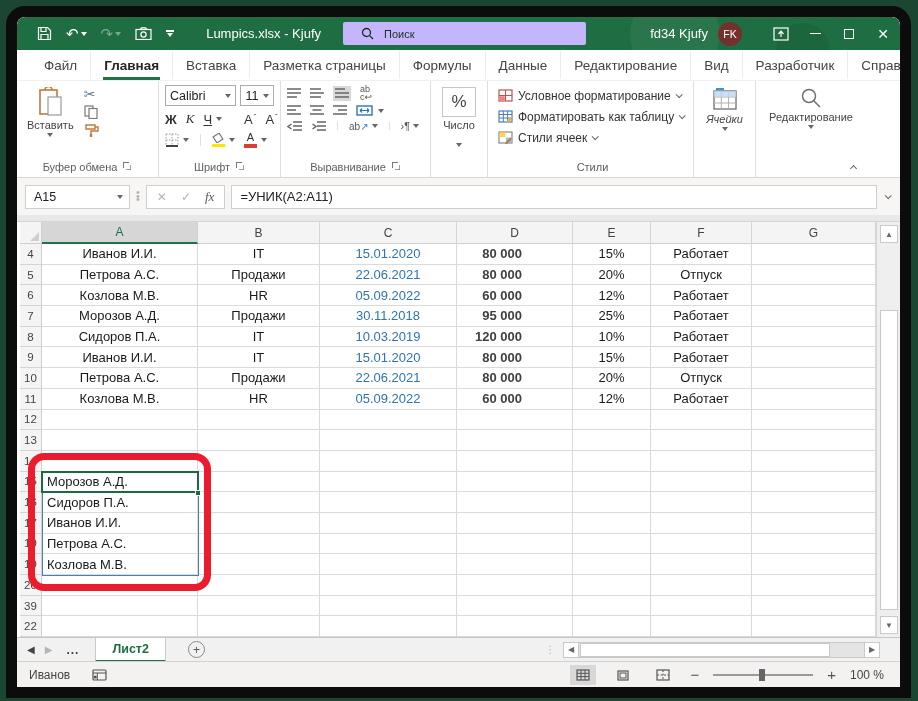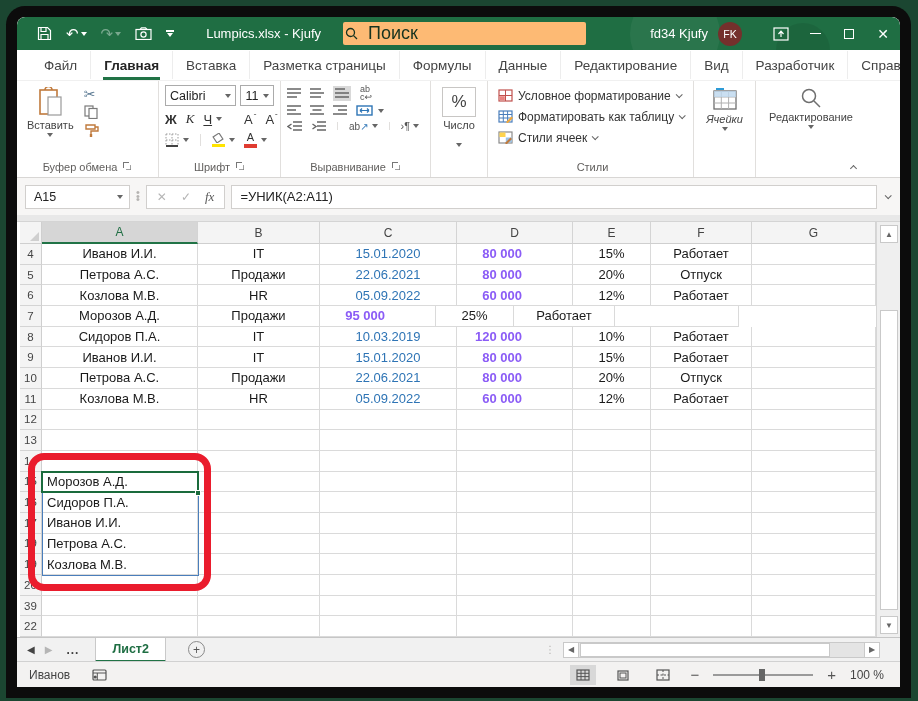--- a/index.html
+++ b/index.html
@@ -9,21 +9,21 @@
 
   
   .titlebar{position:absolute;left:0;top:0;width:100%;height:33px;background:#1f6e43;display:flex;align-items:center;color:#fff;border-radius:8px 8px 0 0;overflow:hidden;}
   .titlebar::before{content:"";position:absolute;right:180px;top:-28px;width:90px;height:90px;border-radius:50%;background:rgba(255,255,255,.05);}
   .titlebar::after{content:"";position:absolute;right:70px;top:6px;width:54px;height:54px;border-radius:50%;background:rgba(0,0,0,.08);}
   .qat{display:flex;align-items:center;gap:14px;margin-left:20px;z-index:2;}
   .qbtn{display:flex;align-items:center;gap:2px;color:#fff;font-size:15px;line-height:1;cursor:default;}
   .qbtn.dim{opacity:.4;}
   .tri{width:0;height:0;border-left:3.5px solid transparent;border-right:3.5px solid transparent;border-top:4px solid currentColor;display:inline-block;}
   .title-text{margin-left:32px;font-size:13px;white-space:nowrap;z-index:2;}
-  .searchbox{position:absolute;left:326px;top:5px;width:243px;height:23px;background:#fdba74;border-radius:2px;display:flex;align-items:center;gap:10px;padding-left:2px;color:#17331f;font-size:18px;z-index:3;}
+  .searchbox{position:absolute;left:326px;top:5px;width:243px;height:23px;background:#c4b5fd;border-radius:2px;display:flex;align-items:center;gap:10px;padding-left:18px;color:#17331f;font-size:11px;z-index:3;}
   .tb-right{position:absolute;right:0;top:0;height:33px;display:flex;align-items:center;z-index:3;}
   .user-name{font-size:13px;margin-right:10px;}
   .avatar{width:24px;height:24px;border-radius:50%;background:#74302c;color:#fff;font-size:10.5px;display:flex;align-items:center;justify-content:center;margin-right:22px;}
   .winbtn{width:34px;height:33px;display:flex;align-items:center;justify-content:center;color:#fff;}
   .minbar{width:11px;height:1.5px;background:#fff;display:inline-block;}
   .maxbox{width:10px;height:10px;border:1.2px solid #fff;display:inline-block;}
   .closex{font-size:14px;}
 
   
   .ribbon-tabs{position:absolute;left:0;top:33px;width:100%;height:31px;background:#fff;display:flex;align-items:center;padding-left:14px;border-bottom:1px solid #f0f0f0;}
@@ -68,21 +68,21 @@
   .grid{position:absolute;left:3px;top:205px;width:880px;height:415px;background:#fff;}
   .ghead{display:flex;height:22px;}
   .corner{width:22px;height:22px;background:#f4f4f4;border-right:1px solid #cfcfcf;border-bottom:1px solid #cfcfcf;position:relative;}
   .corner::after{content:"";position:absolute;right:2px;bottom:2px;border-left:9px solid transparent;border-bottom:9px solid #cfcfcf;}
   .chead{height:22px;background:#f4f4f4;border-right:1px solid #d4d4d4;border-bottom:1px solid #cfcfcf;display:flex;align-items:center;justify-content:center;font-size:12px;color:#444;}
   .chead.selected{background:#d6d6d6;color:#1f6e43;border-bottom:2px solid #217346;}
   .grow{display:flex;height:20.7px;}
   .rhead{width:22px;background:#f4f4f4;border-right:1px solid #cfcfcf;border-bottom:1px solid #d4d4d4;display:flex;align-items:center;justify-content:center;font-size:11.5px;color:#444;}
   .cell{height:20.7px;border-right:1px solid #dadada;border-bottom:1px solid #dadada;font-size:13px;color:#1a1a1a;display:flex;align-items:center;justify-content:center;overflow:hidden;white-space:nowrap;}
   .c-date{color:#2e74b5;}
-  .c-salary{color:#8b5cf6;font-weight:bold;justify-content:flex-end;padding-right:50px;}
+  .c-salary{color:#404040;font-weight:bold;justify-content:flex-end;padding-right:50px;}
   .c-spill{justify-content:flex-start;padding-left:5px;}
   
   .spill-border{position:absolute;left:22px;top:249.7px;width:157px;height:104px;border:1px solid #4a7ebb;pointer-events:none;}
   .active-cell{position:absolute;left:21px;top:248.7px;width:158px;height:22.5px;border:2px solid #1a6b3c;pointer-events:none;}
   .fill-handle{position:absolute;left:175px;top:268px;width:6px;height:6px;background:#1a6b3c;border:1px solid #fff;pointer-events:none;}
   .annotation{position:absolute;left:8px;top:231px;width:183px;height:138px;border:7px solid #ea1c2d;border-radius:16px;pointer-events:none;}
   
   .vscroll{position:absolute;left:856px;top:0;width:24px;height:415px;background:#efefef;border-left:1px solid #d6d6d6;}
   .vbtn{position:absolute;left:3px;width:18px;height:18px;background:#fff;border:1px solid #c9c9c9;display:flex;align-items:center;justify-content:center;color:#666;font-size:8px;}
   .vthumb{position:absolute;left:3px;top:88px;width:18px;height:300px;background:#fff;border:1px solid #c9c9c9;}
@@ -469,20 +469,21 @@
           <div class="cell c-date" style="width: 137px;">05.09.2022</div>
           <div class="cell c-salary" style="width: 116px;">60 000</div>
           <div class="cell c-pct" style="width: 78px;">12%</div>
           <div class="cell c-status" style="width: 101px;">Работает</div>
           <div class="cell c-empty" style="width: 124px;"></div>
         </div>
         <div class="grow">
           <div class="rhead">7</div>
           <div class="cell c-name" style="width: 156px;">Морозов А.Д.</div>
           <div class="cell c-dept" style="width: 122px;">Продажи</div>
+          <div class="cell c-date" style="width: 137px;">30.11.2018</div>
           <div class="cell c-salary" style="width: 116px;">95 000</div>
           <div class="cell c-pct" style="width: 78px;">25%</div>
           <div class="cell c-status" style="width: 101px;">Работает</div>
           <div class="cell c-empty" style="width: 124px;"></div>
         </div>
         <div class="grow">
           <div class="rhead">8</div>
           <div class="cell c-name" style="width: 156px;">Сидоров П.А.</div>
           <div class="cell c-dept" style="width: 122px;">IT</div>
           <div class="cell c-date" style="width: 137px;">10.03.2019</div>

